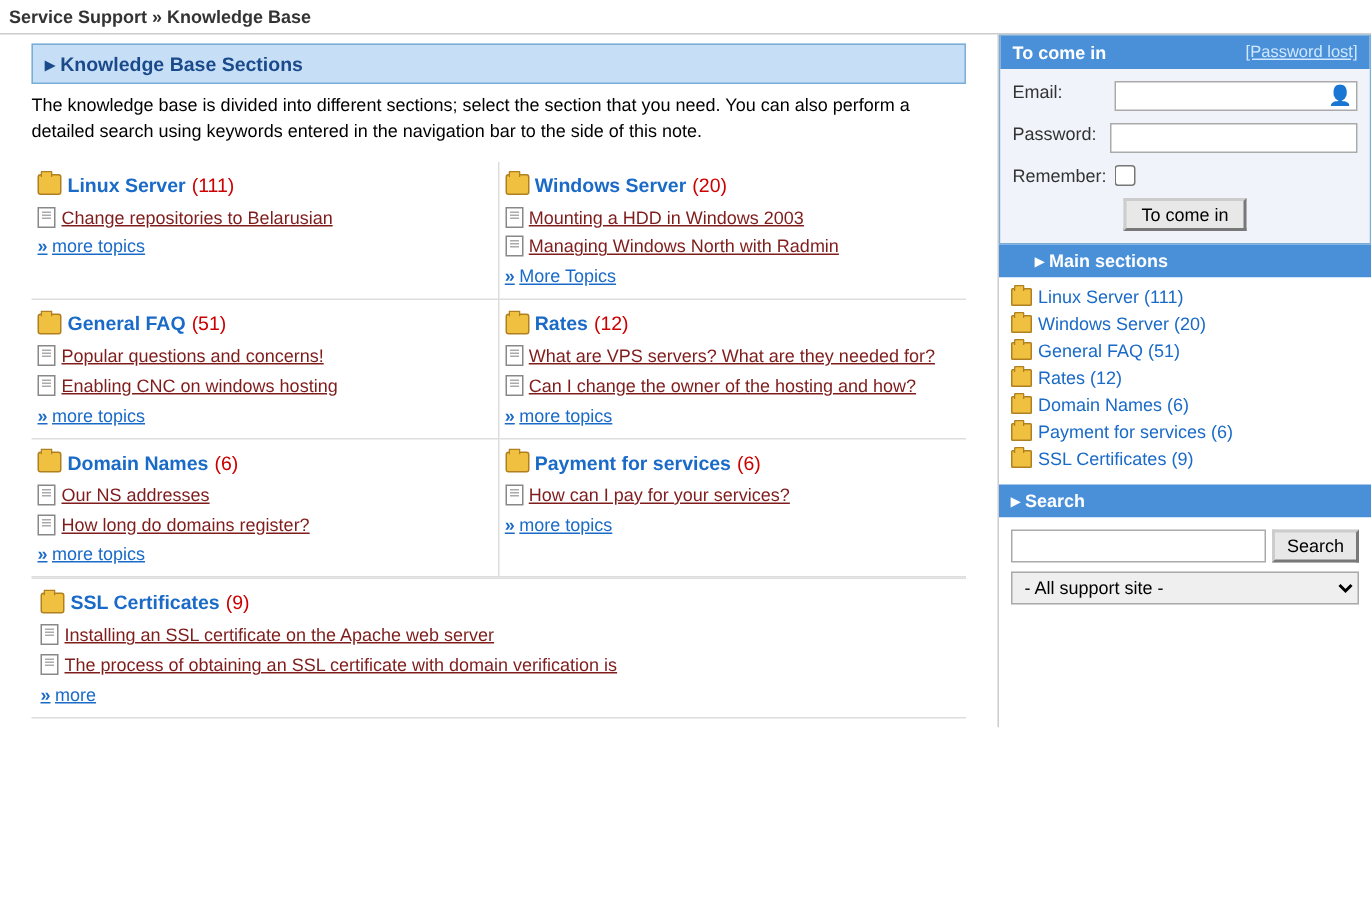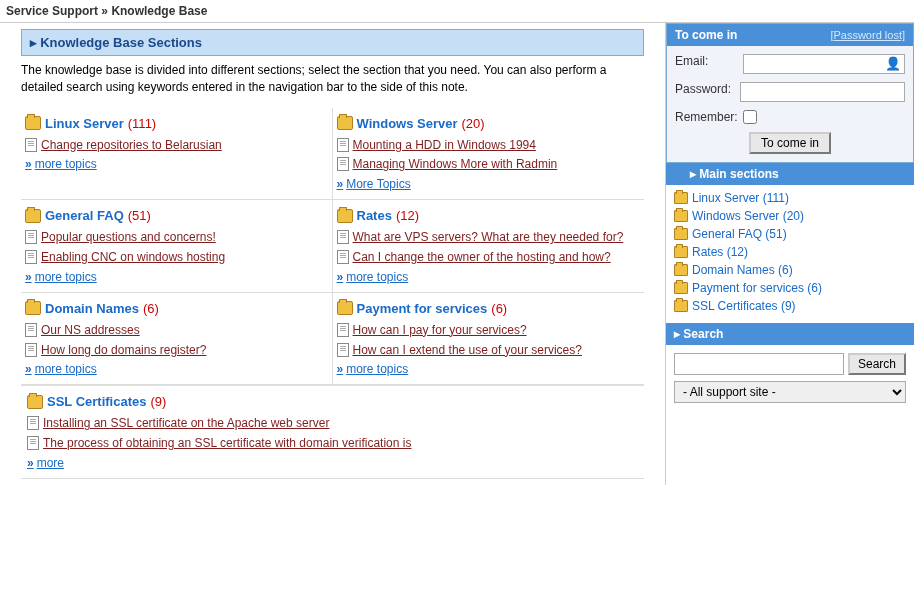--- a/index.html
+++ b/index.html
@@ -130,25 +130,25 @@
       </div>
 
       <div class="section-block">
         <div class="section-title">
           <span class="folder-icon"></span>
           <a style="color:#1a6ac7;text-decoration:none;">Windows Server</a>
           <span class="count">(20)</span>
         </div>
         <div class="topic-item">
           <span class="doc-icon"></span>
-          <a class="topic-link">Mounting a HDD in Windows 1994</a>
-        </div>
-        <div class="topic-item">
-          <span class="doc-icon"></span>
-          <a class="topic-link">Managing Windows More with Radmin</a>
+          <a class="topic-link">Mounting a HDD in Windows 2003</a>
+        </div>
+        <div class="topic-item">
+          <span class="doc-icon"></span>
+          <a class="topic-link">Managing Windows North with Radmin</a>
         </div>
         <div class="more-topics">
           <span class="more-arrow">»</span>
           <span>More Topics</span>
         </div>
       </div>
 
       <div class="section-block">
         <div class="section-title">
           <span class="folder-icon"></span>
@@ -211,24 +211,20 @@
 
       <div class="section-block">
         <div class="section-title">
           <span class="folder-icon"></span>
           <a style="color:#1a6ac7;text-decoration:none;">Payment for services</a>
           <span class="count">(6)</span>
         </div>
         <div class="topic-item">
           <span class="doc-icon"></span>
           <a class="topic-link">How can I pay for your services?</a>
-        </div>
-        <div class="topic-item">
-          <span class="doc-icon"></span>
-          <a class="topic-link">How can I extend the use of your services?</a>
         </div>
         <div class="more-topics">
           <span class="more-arrow">»</span>
           <span>more topics</span>
         </div>
       </div>
 
     </div>
 
     <div class="section-full">

